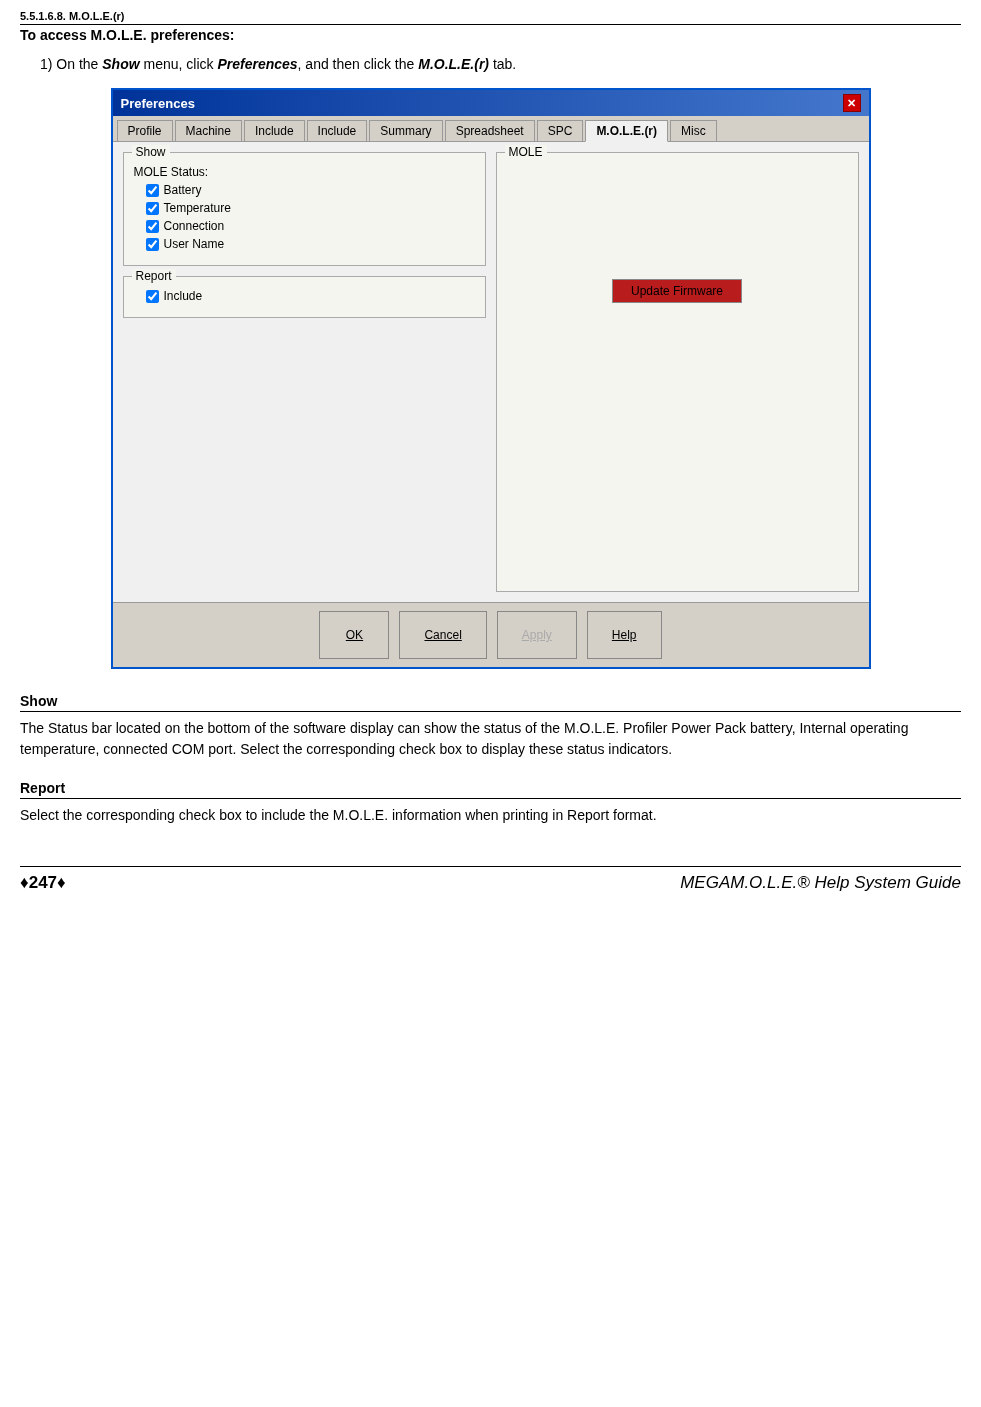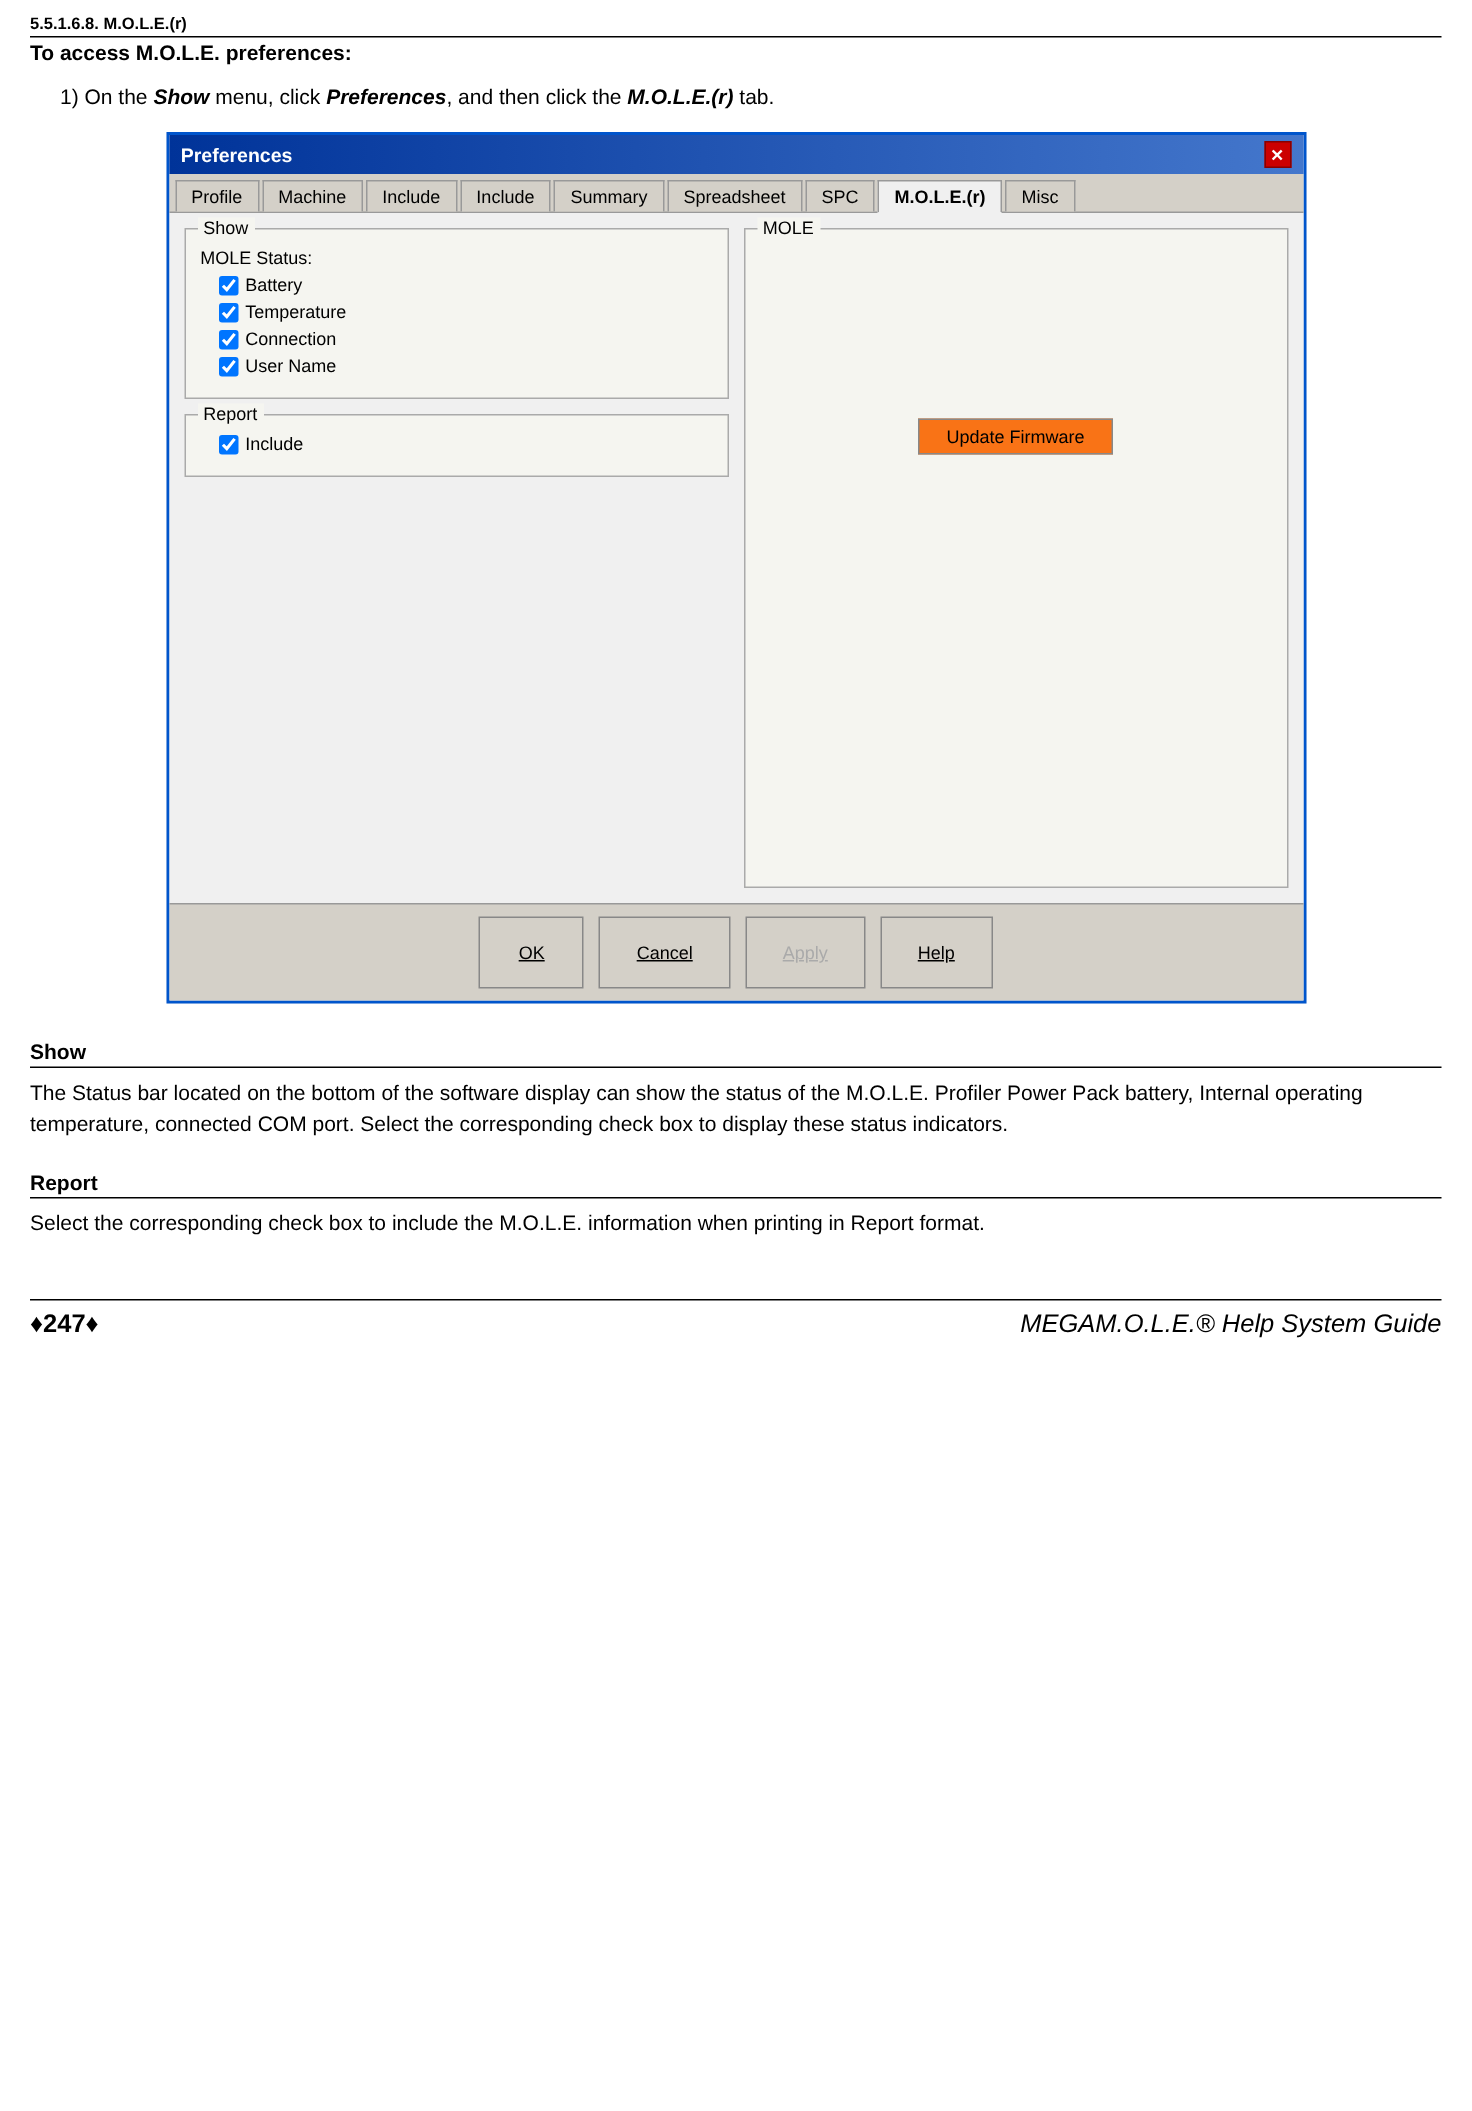--- a/index.html
+++ b/index.html
@@ -175,21 +175,21 @@
       font-size: 12px;
       font-weight: normal;
     }
 
     .update-firmware-btn {
       display: block;
       margin: auto;
       margin-top: 120px;
       padding: 4px 18px;
       font-size: 12px;
-      background: #f97316;
+      background: #b91c1c;
       border: 1px solid #888;
       cursor: pointer;
     }
 
     .dialog-footer {
       background: #d4d0c8;
       padding: 8px;
       display: flex;
       justify-content: center;
       gap: 10px;

